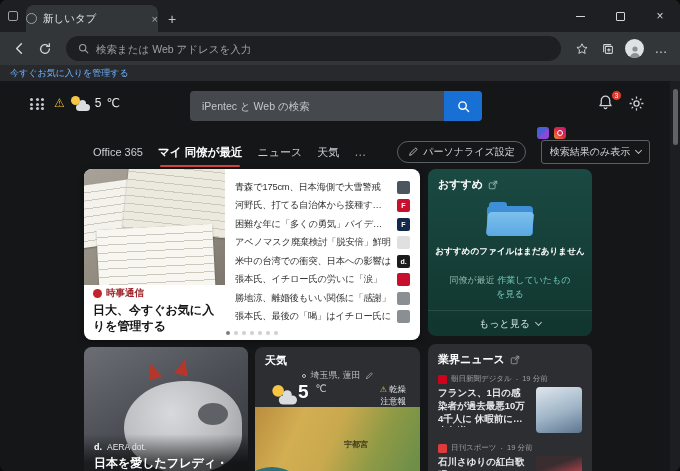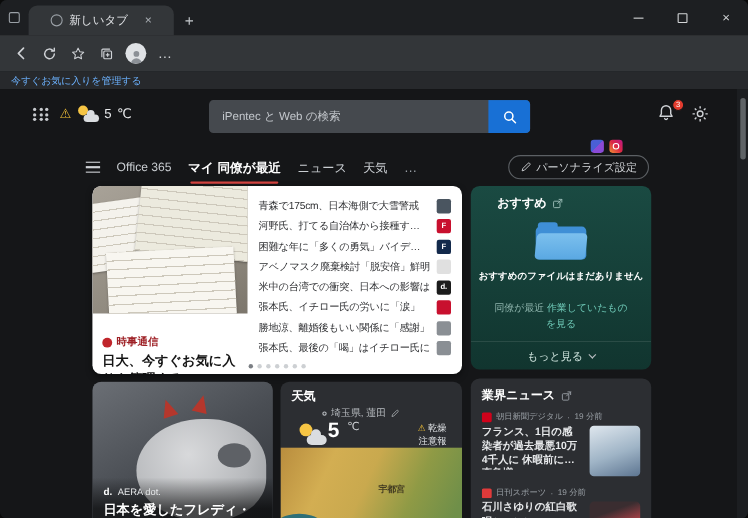--- a/index.html
+++ b/index.html
@@ -3,21 +3,21 @@
 <meta charset="utf-8">
 <style>
   * { margin:0; padding:0; box-sizing:border-box; }
   body { background:#0a0a0a; font-family:"Liberation Sans","DejaVu Sans",sans-serif; }
   .window { position:relative; width:680px; height:471px; overflow:hidden; background:#151618; border-radius:6px; }
 
   
   .titlebar { position:absolute; top:0; left:0; right:0; height:32px; background:#1d1f22; display:flex; align-items:flex-end; }
   .tab-actions { width:26px; height:32px; display:flex; align-items:center; justify-content:center; }
   .tab-actions .sq { width:10px; height:10px; border:1.2px solid #9aa0a6; border-radius:2px; }
-  .tab { width:132px; height:27px; background:#333639; border-radius:8px 8px 0 0; display:flex; align-items:center; padding:0 20px; gap:6px; }
+  .tab { width:132px; height:27px; background:#333639; border-radius:8px 8px 0 0; display:flex; align-items:center; padding:0 0; gap:6px; }
   .tab-favicon { width:11px; height:11px; border:1.3px solid #9aa0a6; border-radius:50%; flex-shrink:0; }
   .tab-title { flex:1; font-size:10.5px; color:#e3e5e8; white-space:nowrap; overflow:hidden; }
   .tab-close { font-size:11px; color:#a6abb0; cursor:default; }
   .newtab-btn { width:28px; height:27px; display:flex; align-items:center; justify-content:center; color:#c3c7cb; font-size:14px; }
   .tb-spacer { flex:1; }
   .win-btns { display:flex; height:32px; align-self:flex-start; }
   .win-btn { width:40px; height:32px; display:flex; align-items:center; justify-content:center; color:#d4d6d8; }
   .min-glyph { width:9px; height:1px; background:#d4d6d8; }
   .max-glyph { width:9px; height:9px; border:1px solid #d4d6d8; border-radius:1px; }
   .close-glyph { font-size:12px; line-height:1; }
@@ -79,21 +79,21 @@
   
   .card { position:absolute; border-radius:8px; overflow:hidden; }
 
   .main-card { left:84px; top:88px; width:336px; height:171px; background:#fff; box-shadow:0 2px 6px rgba(0,0,0,.4); }
   .mc-left { position:absolute; left:0; top:0; width:141px; height:100%; }
   .mc-img { position:relative; height:116px; background:linear-gradient(150deg,#a8a298 0%,#918b80 60%,#7c766c 100%); overflow:hidden; }
   .paper { position:absolute; background:#f4f2ec; box-shadow:0 1px 2px rgba(0,0,0,.3); background-image:repeating-linear-gradient(180deg,transparent 0 7px,#cdc8bb 7px 8px); }
   .p1 { left:-12px; top:12px; width:92px; height:62px; transform:rotate(-8deg); }
   .p2 { left:42px; top:-8px; width:104px; height:72px; transform:rotate(6deg); background-color:#eceade; }
   .p3 { left:14px; top:58px; width:116px; height:68px; transform:rotate(-3deg); background-color:#f8f6f0; }
-  .mc-info { padding:20px 9px 0; }
+  .mc-info { padding:2px 9px 0; }
   .mc-source { display:flex; align-items:center; gap:4px; }
   .mc-mark { width:9px; height:9px; border-radius:50%; background:#c0252b; flex-shrink:0; }
   .mc-source-name { font-size:9.5px; font-weight:bold; color:#9e2126; }
   .mc-headline { margin-top:3px; font-size:12px; font-weight:bold; color:#141414; line-height:1.3; }
   .mc-right { position:absolute; left:141px; right:0; top:3px; bottom:14px; padding:6px 10px 0; display:flex; flex-direction:column; justify-content:space-between; }
   .news-row { display:flex; align-items:center; gap:6px; height:18px; }
   .news-text { flex:1; font-size:9.3px; letter-spacing:-0.2px; color:#2f3033; white-space:nowrap; overflow:hidden; text-overflow:ellipsis; }
   .news-favicon { width:13px; height:13px; border-radius:2px; flex-shrink:0; display:flex; align-items:center; justify-content:center; font-size:7px; font-weight:bold; color:#fff; }
   .mc-dots { position:absolute; bottom:5px; left:0; right:0; display:flex; justify-content:center; gap:4px; }
   .dot { width:4px; height:4px; border-radius:50%; background:#cdd0d3; }
@@ -106,34 +106,34 @@
   .horn { position:absolute; width:0; height:0; border-left:7px solid transparent; border-right:7px solid transparent; border-bottom:16px solid #b5372c; }
   .horn.h1 { left:62px; top:16px; transform:rotate(-18deg); }
   .horn.h2 { left:92px; top:12px; transform:rotate(14deg); }
   .pc-overlay { position:absolute; left:0; right:0; bottom:0; padding:8px 10px 10px; background:linear-gradient(transparent,rgba(0,0,0,.62) 45%); }
   .pc-source { display:flex; align-items:center; gap:5px; font-size:8.5px; color:#e4e6e8; }
   .pc-badge { font-weight:bold; color:#fff; font-size:9px; }
   .pc-headline { margin-top:4px; font-size:12px; font-weight:bold; color:#fff; line-height:1.3; }
 
   .weather-card { left:255px; top:266px; width:165px; height:150px; background:#2c2e32; }
   .wc-title { position:absolute; top:6px; left:10px; font-size:11px; font-weight:bold; color:#fff; }
-  .wc-loc { position:absolute; top:22px; left:0; right:0; display:flex; align-items:center; gap:4px; font-size:9px; color:#b9bdc1;margin-left:38px; }
+  .wc-loc { position:absolute; top:22px; left:0; right:0; display:flex; align-items:center; justify-content:center; gap:4px; font-size:9px; color:#b9bdc1; }
   .loc-dot { width:4px; height:4px; border:1px solid #b9bdc1; border-radius:50%; }
   .wc-temp { position:absolute; top:35px; left:16px; display:flex; align-items:flex-start; gap:7px; }
   .wc-temp .csun { transform:scale(1.3); transform-origin:left top; margin-top:3px; }
   .wc-deg { font-size:19px; font-weight:bold; color:#fff; line-height:1; }
   .wc-unit { font-size:10px; color:#cfd2d6; margin-top:1px; }
   .wc-alert { position:absolute; top:36px; right:14px; text-align:right; font-size:8.5px; color:#e2e5e8; line-height:1.45; }
   .wc-alert .warn { font-size:8px; margin-right:2px; }
   .wc-map { position:absolute; left:0; right:0; top:60px; height:90px; background:linear-gradient(115deg,#b98d3e 0%,#d3ae52 25%,#c9a94e 45%,#8f9a45 68%,#6f8f49 90%); }
   .wc-bay { position:absolute; left:-12px; bottom:-14px; width:58px; height:44px; border-radius:50%; background:#2e6f78; }
   .wc-maplabel { position:absolute; left:54%; top:36%; font-size:8px; color:#433c22; font-weight:bold; }
 
   .rec-card { left:428px; top:88px; width:164px; height:167px; background:linear-gradient(180deg,#1a4a42,#11352f); }
-  .rc-header { padding:8px 10px 0; display:flex; align-items:center; gap:5px;margin-left:14px; }
+  .rc-header { padding:8px 10px 0; display:flex; align-items:center; gap:5px; }
   .rc-title { font-size:11px; font-weight:bold; color:#fff; }
   .hdr-icon { color:#9fc0ba; display:flex; }
   .rc-body { text-align:center; margin-top:10px; }
   .folder { position:relative; width:46px; height:34px; margin:0 auto; }
   .folder .back { position:absolute; left:0; right:0; top:4px; bottom:0; background:#3f8fd6; border-radius:4px; }
   .folder .ftab { position:absolute; top:0; left:2px; width:18px; height:9px; background:#3f8fd6; border-radius:3px 3px 0 0; }
   .folder .front { position:absolute; left:0; right:0; bottom:0; height:24px; background:linear-gradient(#7cc0ee,#5aa8e2); border-radius:4px; transform:skewX(-6deg); }
   .rc-empty-title { margin-top:10px; font-size:8.6px; font-weight:bold; color:#fff; white-space:nowrap; }
   .rc-sub { margin:16px auto 0; width:126px; font-size:9px; color:#8fb5ad; line-height:1.5; }
   .rc-link { color:#6fcab8; }
@@ -189,20 +189,27 @@
       <svg width="15" height="15" viewBox="0 0 16 16">
           <path d="M10 3 L5 8 L10 13" stroke="#cfd2d6" stroke-width="1.6" fill="none" stroke-linecap="round" stroke-linejoin="round"></path>
         </svg>
     </span>
     <span class="tool-icon">
       <svg width="14" height="14" viewBox="0 0 16 16">
           <path d="M13 8a5 5 0 1 1-1.5-3.6" stroke="#cfd2d6" stroke-width="1.5" fill="none" stroke-linecap="round"></path>
           <path d="M13 2v3h-3" fill="none" stroke="#cfd2d6" stroke-width="1.5" stroke-linecap="round" stroke-linejoin="round"></path>
         </svg>
     </span>
+    <div class="addressbar">
+      <svg width="11" height="11" viewBox="0 0 14 14">
+          <circle cx="6" cy="6" r="4" fill="none" stroke="#9aa0a6" stroke-width="1.4"></circle>
+          <path d="M9 9l3.5 3.5" stroke="#9aa0a6" stroke-width="1.4" stroke-linecap="round"></path>
+        </svg>
+      <input type="text" placeholder="検索または Web アドレスを入力" style="">
+    </div>
     <span class="tool-icon">
       <svg width="14" height="14" viewBox="0 0 16 16">
           <path d="M8 2l1.8 3.8 4 .5-3 2.8.8 4L8 11.2 4.4 13l.8-4-3-2.8 4-.5z" fill="none" stroke="#cfd2d6" stroke-width="1.1" stroke-linejoin="round"></path>
         </svg>
     </span>
     <span class="tool-icon">
       <svg width="14" height="14" viewBox="0 0 16 16">
           <rect x="5" y="5" width="8" height="8" rx="1" fill="none" stroke="#cfd2d6" stroke-width="1.2"></rect>
           <path d="M3 11V4a1 1 0 0 1 1-1h7" fill="none" stroke="#cfd2d6" stroke-width="1.2" stroke-linecap="round"></path>
           <path d="M9 7.5v3M7.5 9h3" stroke="#cfd2d6" stroke-width="1.2" stroke-linecap="round"></path>
@@ -288,20 +295,24 @@
       <span class="nav-item">ニュース</span>
       <span class="nav-item">天気</span>
       <span class="nav-more">…</span>
       <span class="nav-spacer"></span>
       <span class="pill">
         <svg width="10" height="10" viewBox="0 0 12 12">
             <path d="M2 10l.8-2.6L8.6 1.6a1 1 0 0 1 1.4 0l.4.4a1 1 0 0 1 0 1.4L4.6 9.2 2 10z" fill="none" stroke="#d4d7da" stroke-width="1"></path>
           </svg>
         <span>パーソナライズ設定</span>
       </span>
+      <span class="filter">
+        <span class="lbl">検索結果のみ表示</span>
+        <span class="chev"></span>
+      </span>
     </div>
 
     <div class="card main-card">
       <div class="mc-left">
         <div class="mc-img">
           <span class="paper p1"></span>
             <span class="paper p2"></span>
             <span class="paper p3"></span>
         </div>
         <div class="mc-info">

